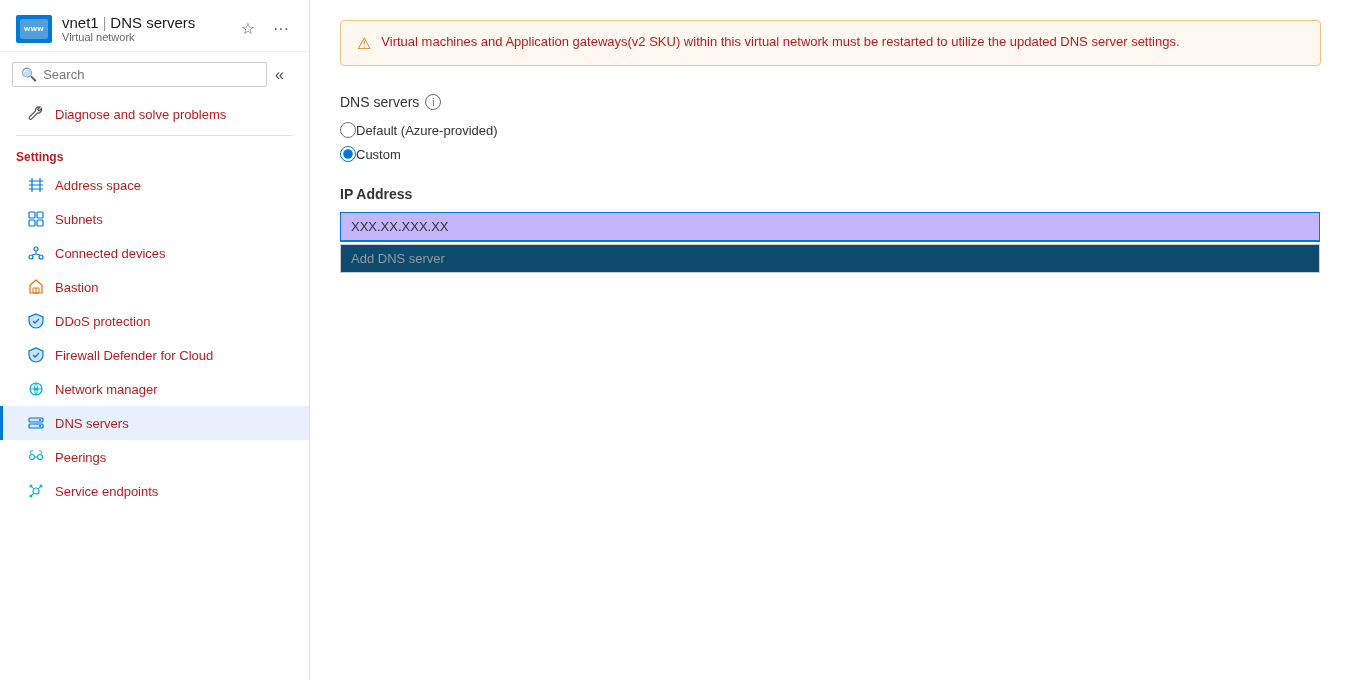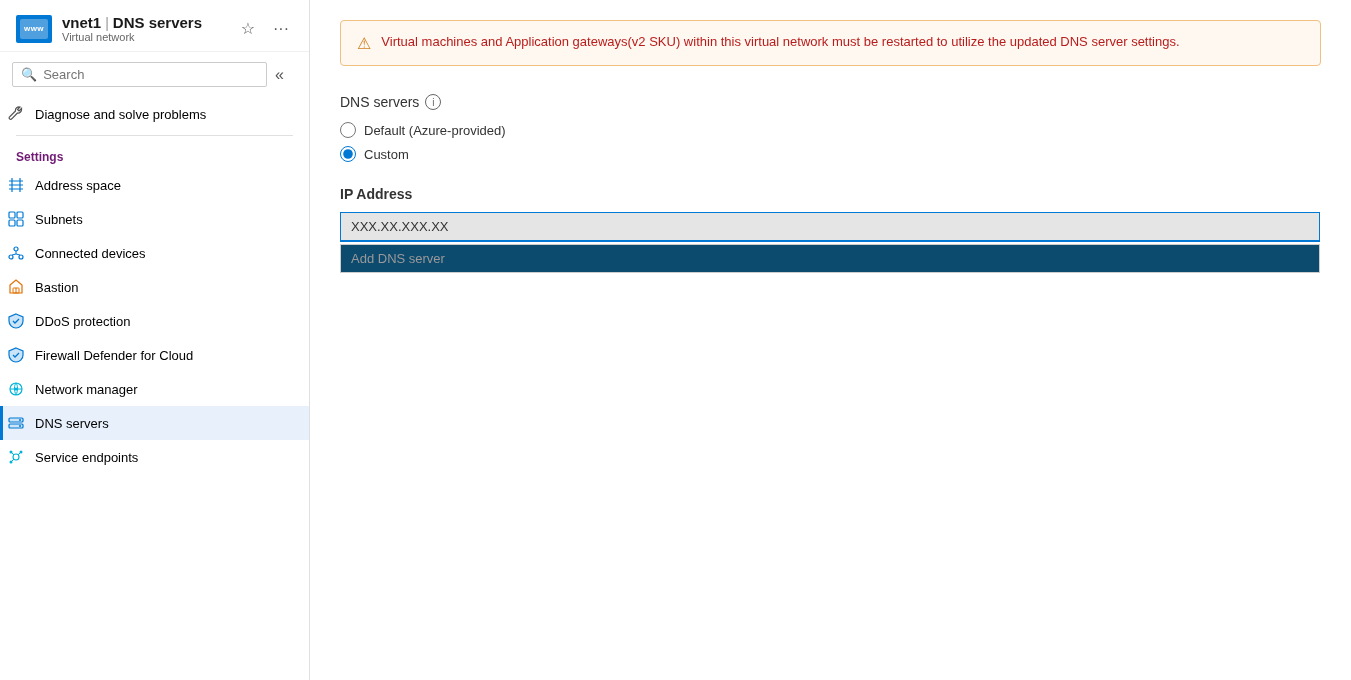--- a/index.html
+++ b/index.html
@@ -51,21 +51,21 @@
       color: white;
       font-size: 8px;
       font-weight: bold;
       letter-spacing: 0.5px;
     }
 
     .sidebar-title-block { display: flex; flex-direction: column; }
 
     .sidebar-title {
       font-size: 15px;
-      font-weight: 700;
+      font-weight: 400;
       color: #1a1a1a;
     }
 
     .sidebar-subtitle {
       font-size: 11px;
       color: #666;
     }
 
     .header-icons {
       margin-left: auto;
@@ -123,23 +123,23 @@
       color: #555;
       font-size: 16px;
       padding: 2px 4px;
     }
 
     
     .nav-item {
       display: flex;
       align-items: center;
       gap: 10px;
-      padding: 8px 4px;
-      cursor: pointer;
-      color: #000000;
+      padding: 8px 24px;
+      cursor: pointer;
+      color: #b91c1c;
       font-size: 13px;
       border-left: 3px solid transparent;
       text-decoration: none;
     }
 
     .nav-item.active {
       background: #e8f1fb;
       border-left: 3px solid #0078d4;
       font-weight: 500;
     }
@@ -150,21 +150,21 @@
       flex-shrink: 0;
       display: flex;
       align-items: center;
       justify-content: center;
     }
 
     .section-label {
       padding: 10px 16px 4px 16px;
       font-size: 12px;
       font-weight: 600;
-      color: #701a75;
+      color: #b91c1c;
     }
 
     .nav-divider {
       border: none;
       border-top: 1px solid #e0e0e0;
       margin: 4px 16px;
     }
 
     
     .main-content {
@@ -229,21 +229,21 @@
     .radio-group {
       display: flex;
       flex-direction: column;
       gap: 8px;
       margin-bottom: 24px;
     }
 
     .radio-item {
       display: flex;
       align-items: center;
-      gap: 8px;
+      gap: 0;
       cursor: pointer;
     }
 
     .radio-input {
       width: 16px;
       height: 16px;
       accent-color: #0078d4;
       cursor: pointer;
     }
 
@@ -266,21 +266,21 @@
 
     .ip-input {
       width: 100%;
       max-width: 980px;
       padding: 6px 10px;
       border: 1px solid #0078d4;
       border-bottom: 2px solid #0078d4;
       outline: none;
       font-size: 13px;
       color: #333;
-      background: #e5e5e5;
+      background: #c4b5fd;
       margin-bottom: 2px;
     }
 
     .add-dns-input {
       width: 100%;
       max-width: 980px;
       padding: 6px 10px;
       border: 1px solid #ccc;
       outline: none;
       font-size: 13px;
@@ -424,20 +424,31 @@
       <svg class="icon-svg" viewBox="0 0 16 16" fill="none" xmlns="http://www.w3.org/2000/svg">
         <rect x="1" y="3" width="14" height="4" rx="1" stroke="#0078d4" stroke-width="1.2" fill="#cce4f7"></rect>
         <rect x="1" y="9" width="14" height="4" rx="1" stroke="#0078d4" stroke-width="1.2" fill="#cce4f7"></rect>
         <circle cx="12" cy="5" r="1" fill="#0078d4"></circle>
         <circle cx="12" cy="11" r="1" fill="#0078d4"></circle>
       </svg>
     </span>
     <span>DNS servers</span>
   </div>
 
+  <div class="nav-item">
+    <span class="nav-icon">
+      <svg class="icon-svg" viewBox="0 0 16 16" fill="none" xmlns="http://www.w3.org/2000/svg">
+        <circle cx="4" cy="8" r="2.5" stroke="#00b4d8" stroke-width="1.2"></circle>
+        <circle cx="12" cy="8" r="2.5" stroke="#00b4d8" stroke-width="1.2"></circle>
+        <path d="M6.5 8h3" stroke="#00b4d8" stroke-width="1.2"></path>
+        <path d="M3 5c-1.5-2 0-4 2-3M13 5c1.5-2 0-4-2-3" stroke="#00b4d8" stroke-width="1" fill="none"></path>
+      </svg>
+    </span>
+    <span>Peerings</span>
+  </div>
 
   <div class="nav-item">
     <span class="nav-icon">
       <svg class="icon-svg" viewBox="0 0 16 16" fill="none" xmlns="http://www.w3.org/2000/svg">
         <circle cx="8" cy="8" r="3" stroke="#00b4d8" stroke-width="1.2"></circle>
         <circle cx="3" cy="3" r="1.5" fill="#00b4d8"></circle>
         <circle cx="13" cy="3" r="1.5" fill="#00b4d8"></circle>
         <circle cx="3" cy="13" r="1.5" fill="#00b4d8"></circle>
         <path d="M4 4L6 6M10 6l2-2M4 12l2-2" stroke="#00b4d8" stroke-width="1"></path>
       </svg>

